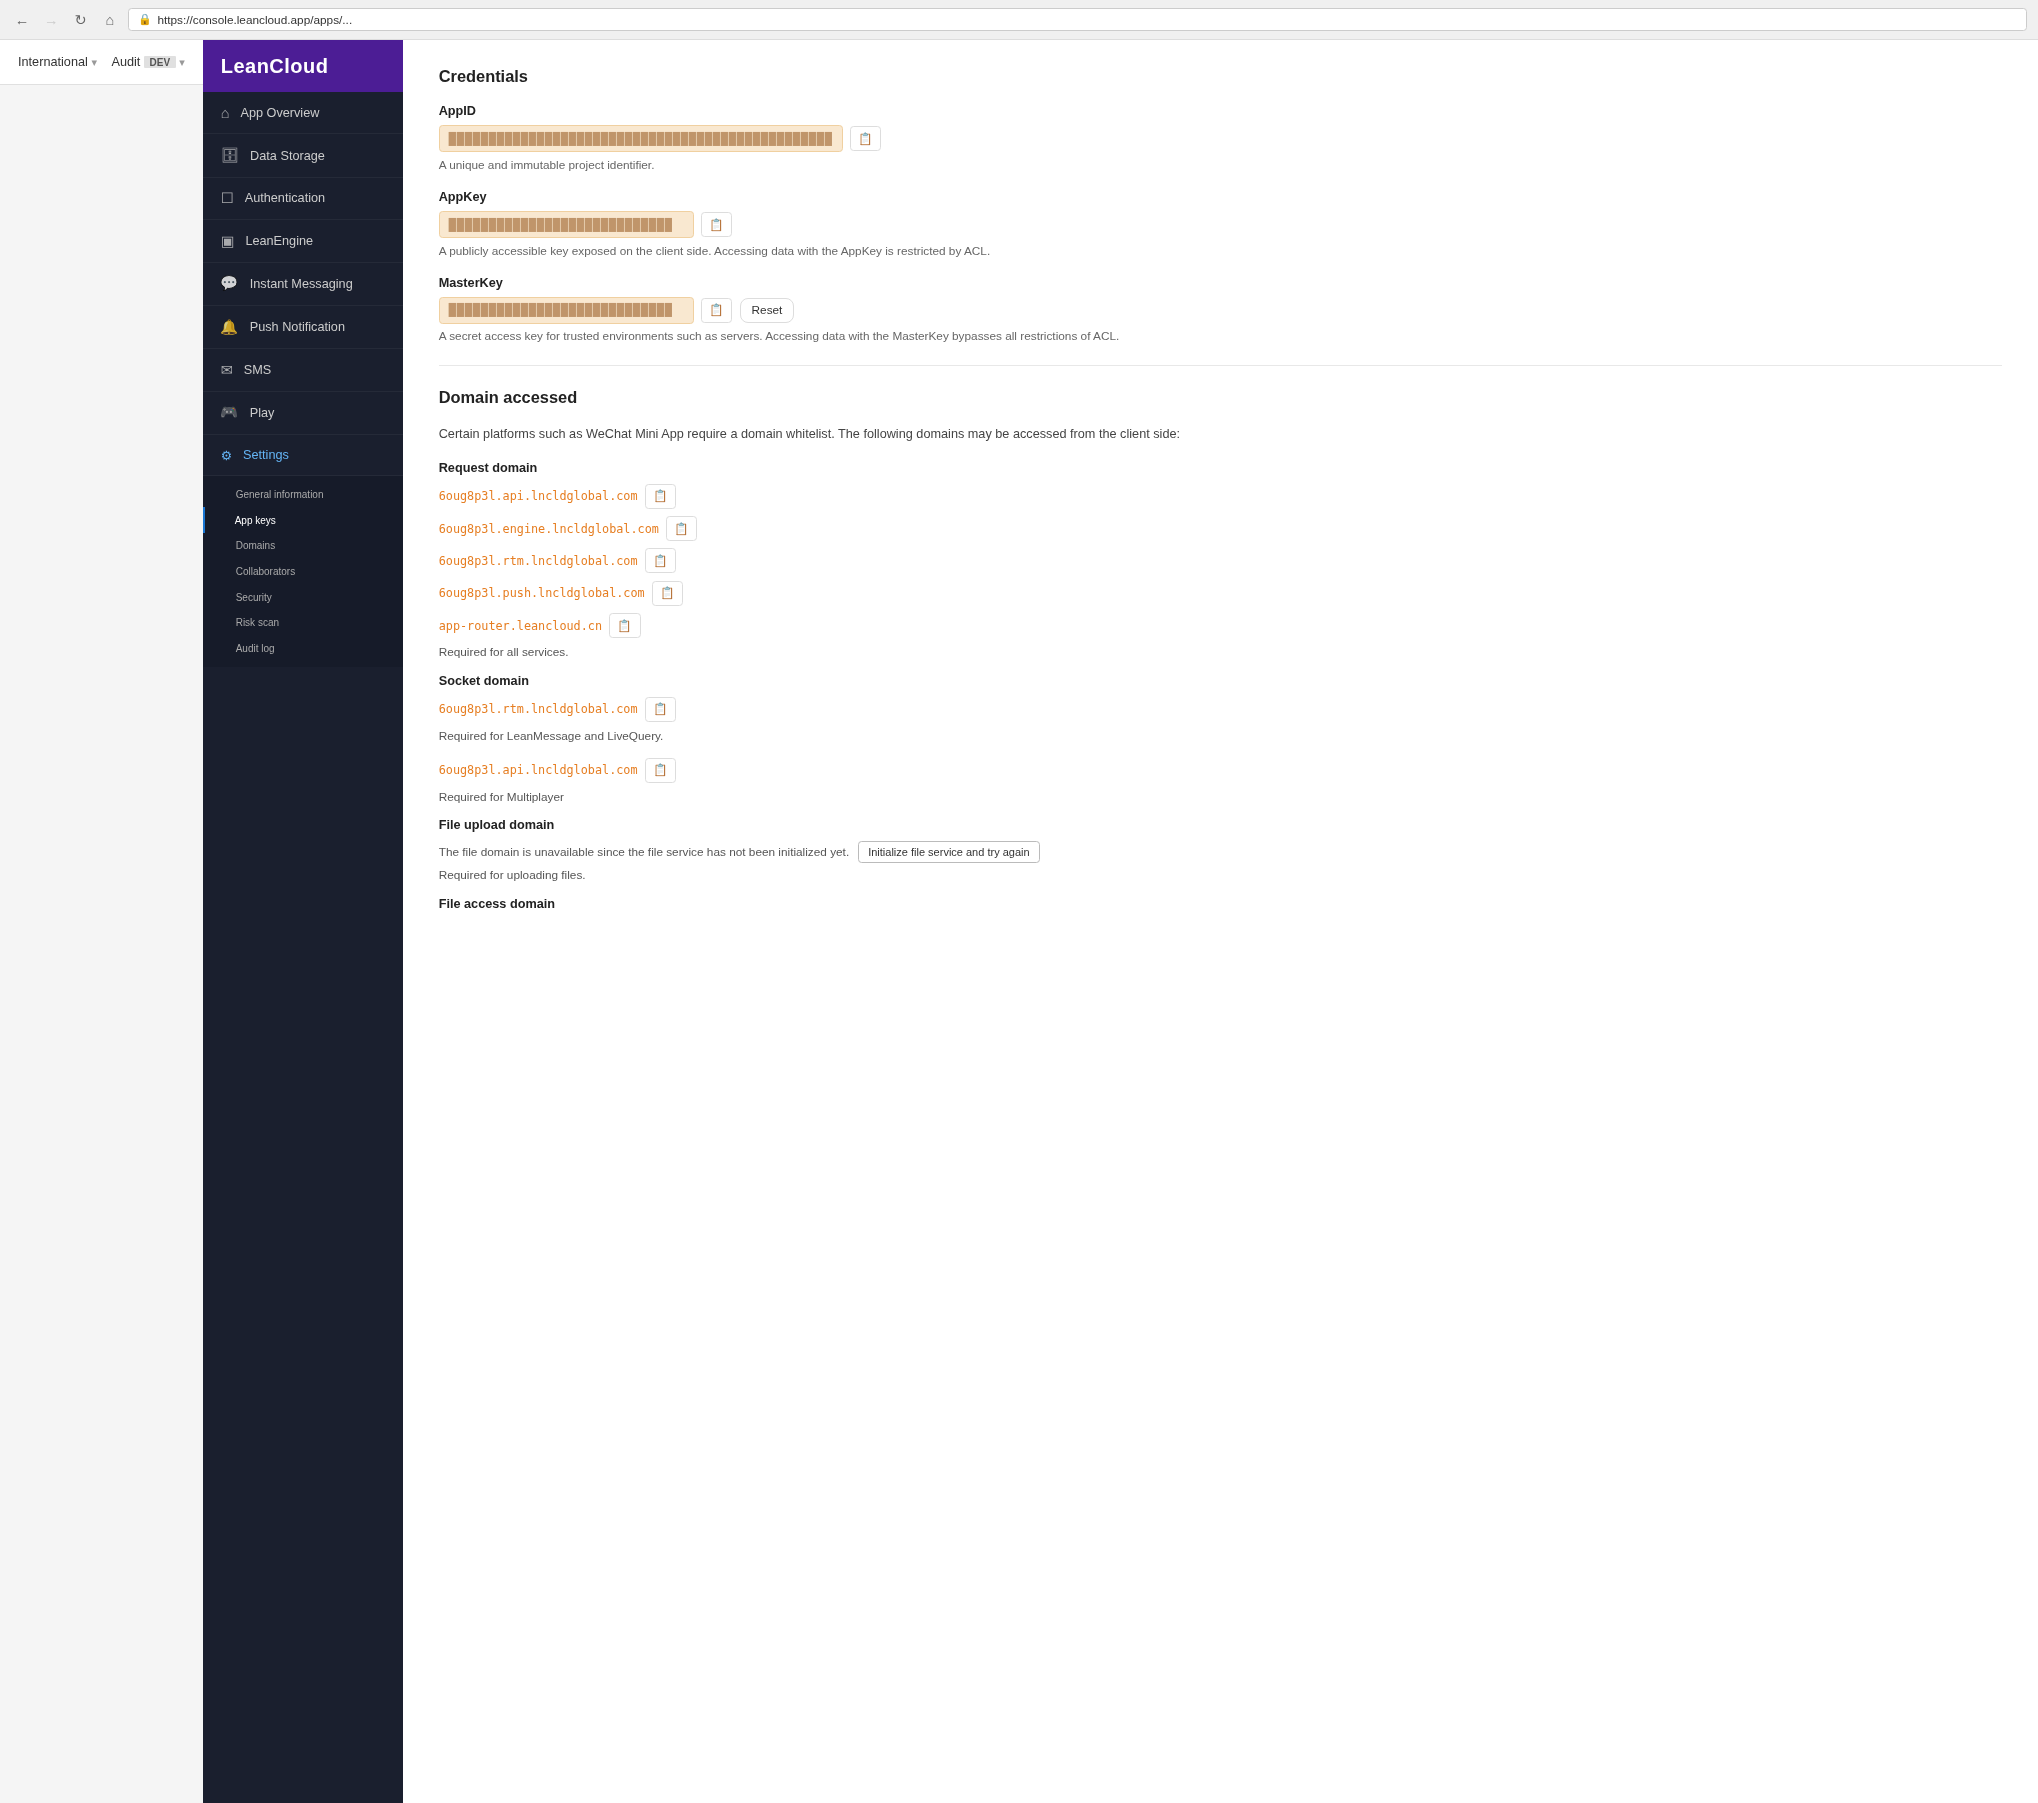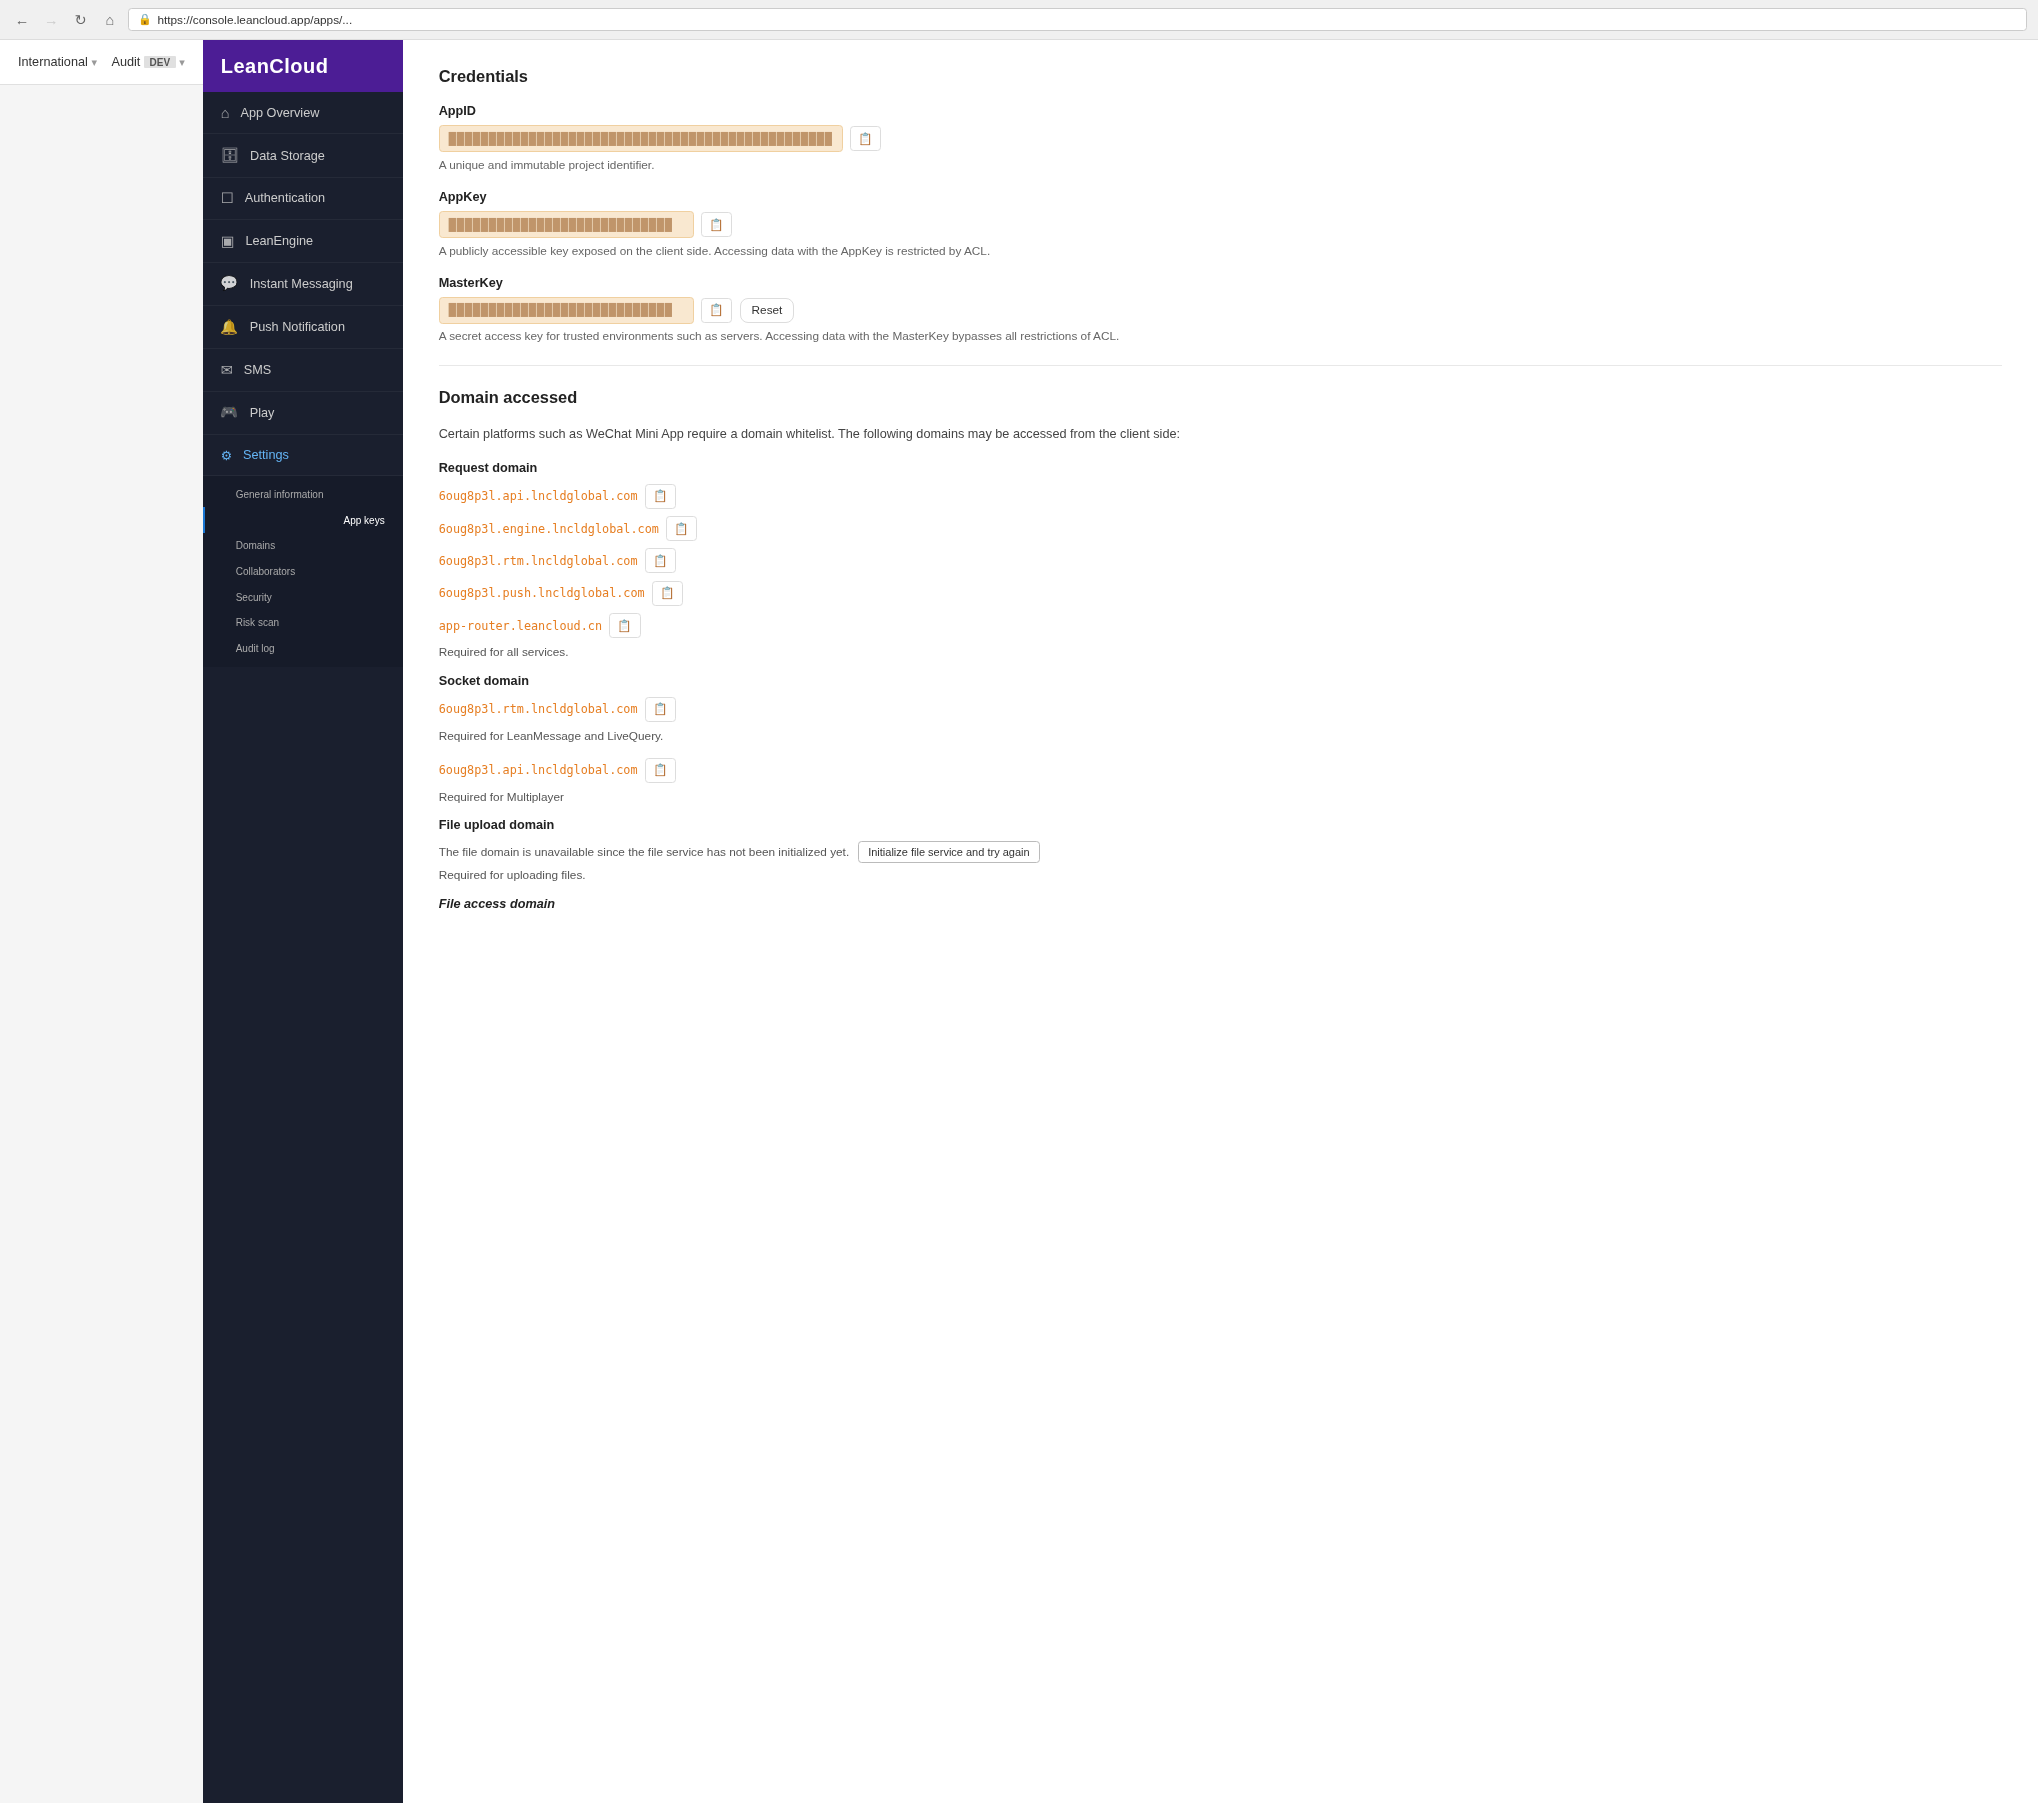--- a/index.html
+++ b/index.html
@@ -124,21 +124,20 @@
       cursor: pointer;
       font-size: 10px;
       display: flex;
       align-items: center;
       gap: 7.3px;
     }
     .sidebar-submenu-item.active {
       color: #fff;
       border-left: 2.7px solid #1976d2;
       padding-left: 30px;
-      justify-content: flex-end;
     }
     .sidebar-settings-header {
       display: flex;
       align-items: center;
       gap: 11px;
       padding: 12.7px 18px;
       color: #64b5f6;
       cursor: pointer;
       border-bottom: 0.9px solid rgba(255,255,255,0.05);
       font-size: 12.7px;
@@ -434,18 +433,18 @@
       <div class="domain-note">Required for Multiplayer</div>
 
       <div class="domain-section-title">File upload domain</div>
 
       <div class="file-unavail-row">
         <span>The file domain is unavailable since the file service has not been initialized yet.</span>
         <button class="init-btn">Initialize file service and try again</button>
       </div>
       <div class="domain-note">Required for uploading files.</div>
 
-      <div class="domain-section-title" style="margin-top:14.5px;font-style:italic;">File access domain</div>
+      <div class="domain-section-title" style="margin-top:14.5px;">File access domain</div>
 
     </div>
   </div>
 </div>
 
 
 </body></html>

